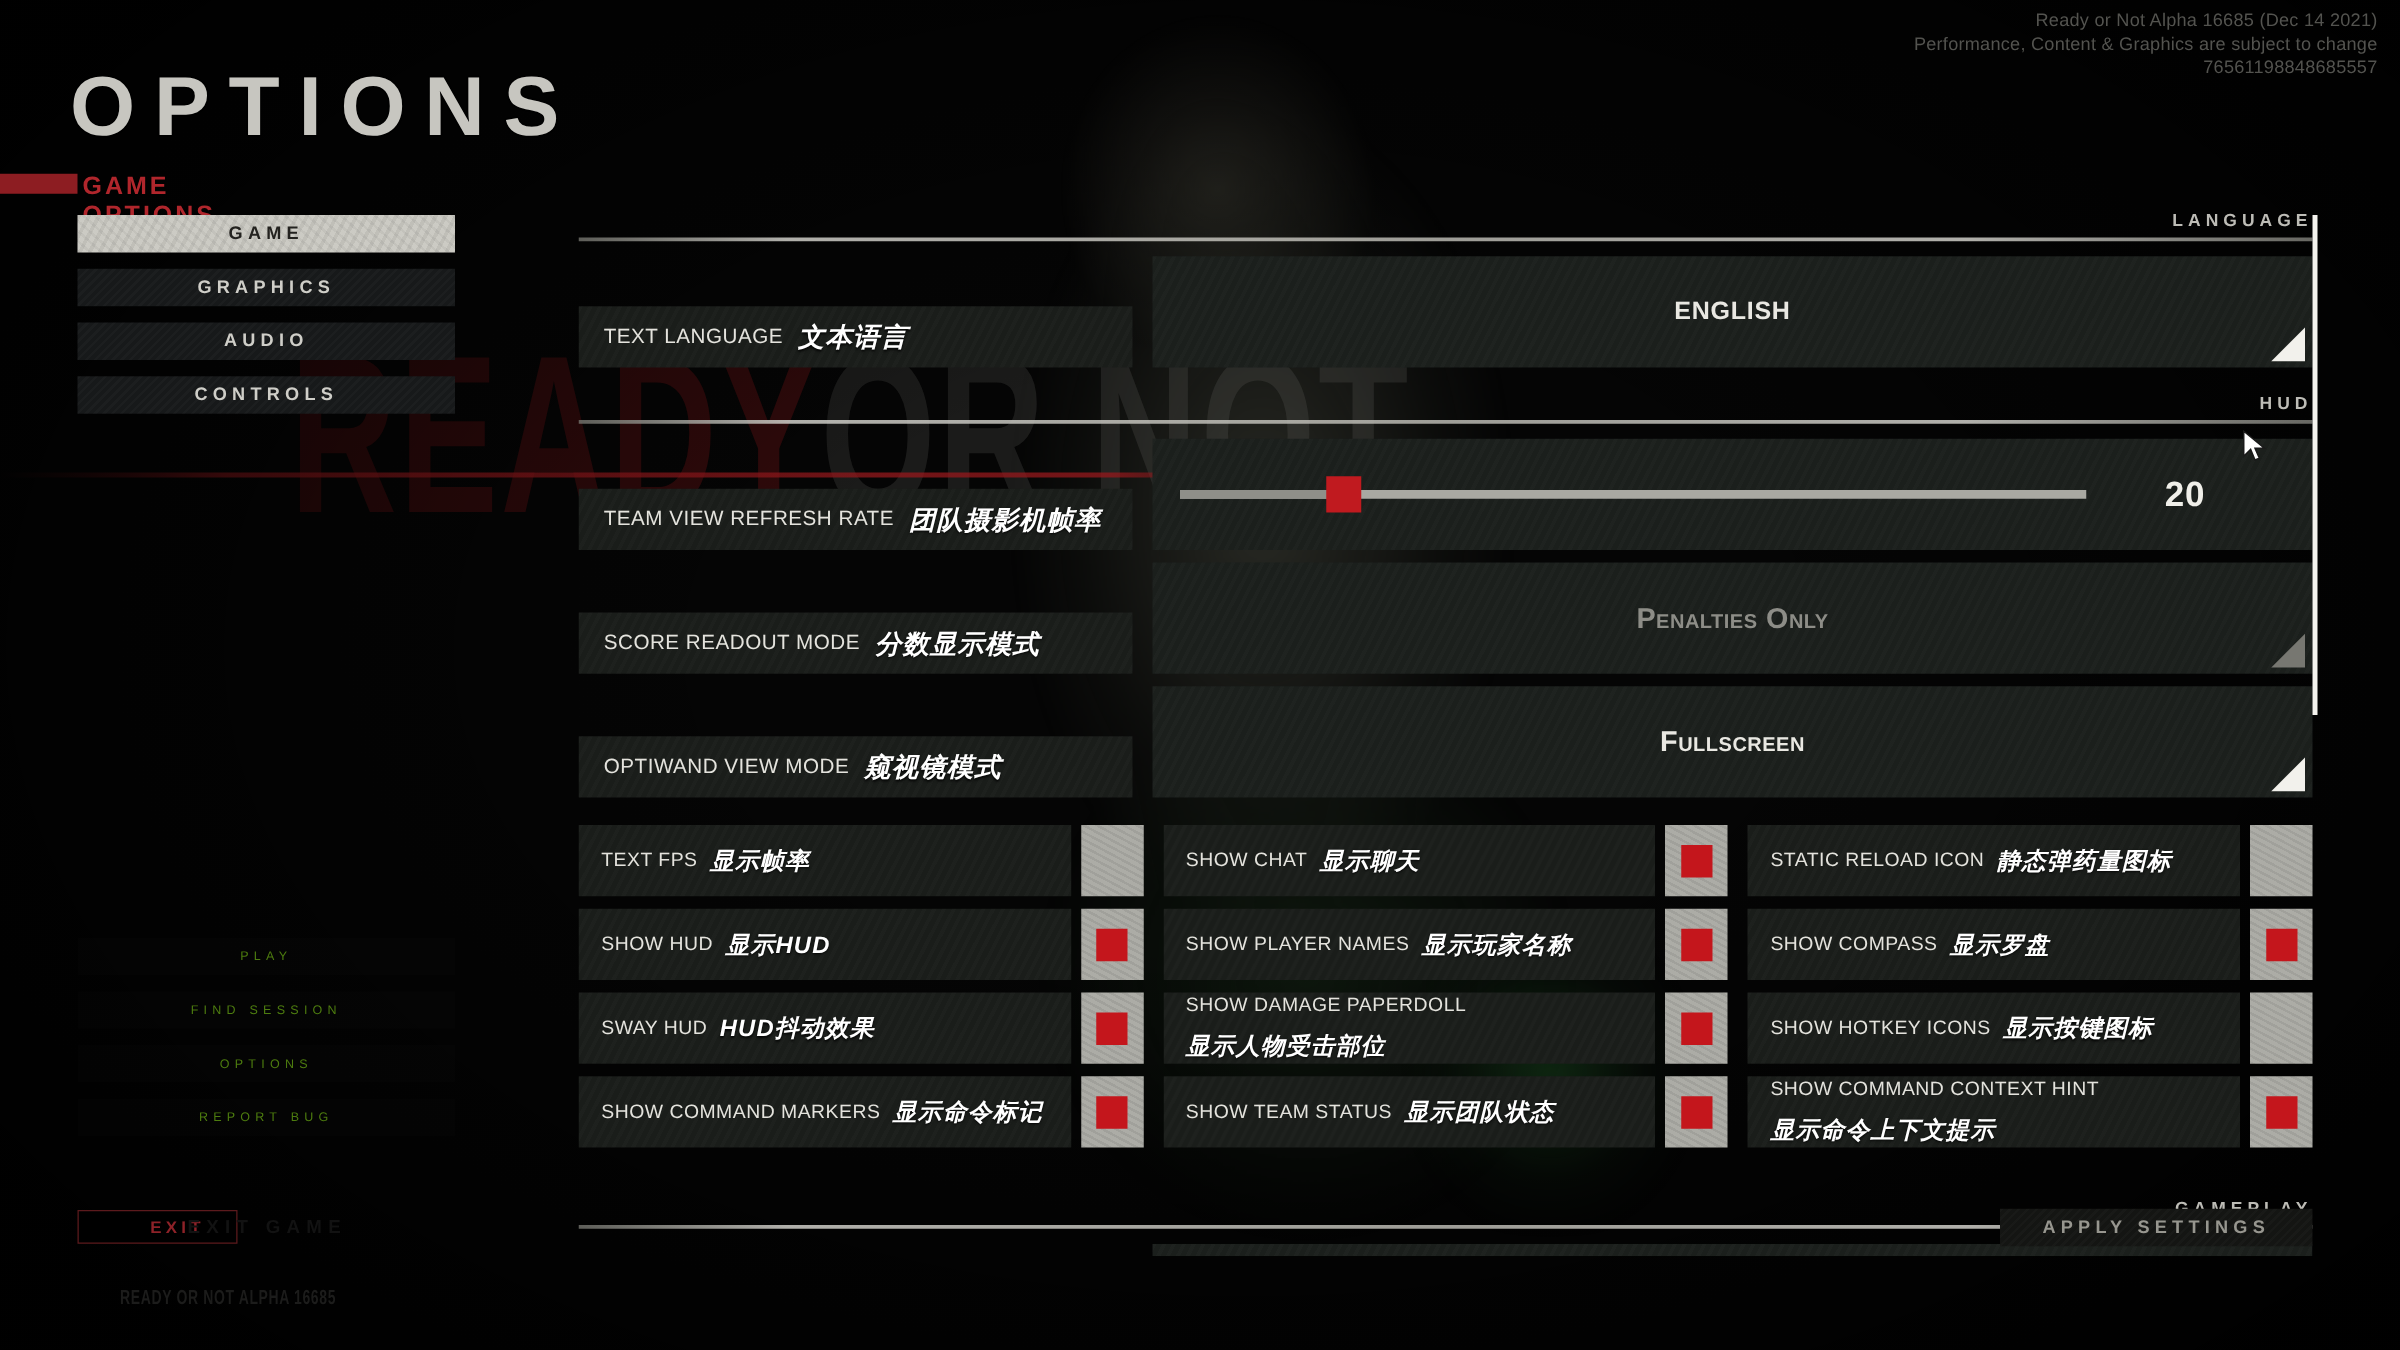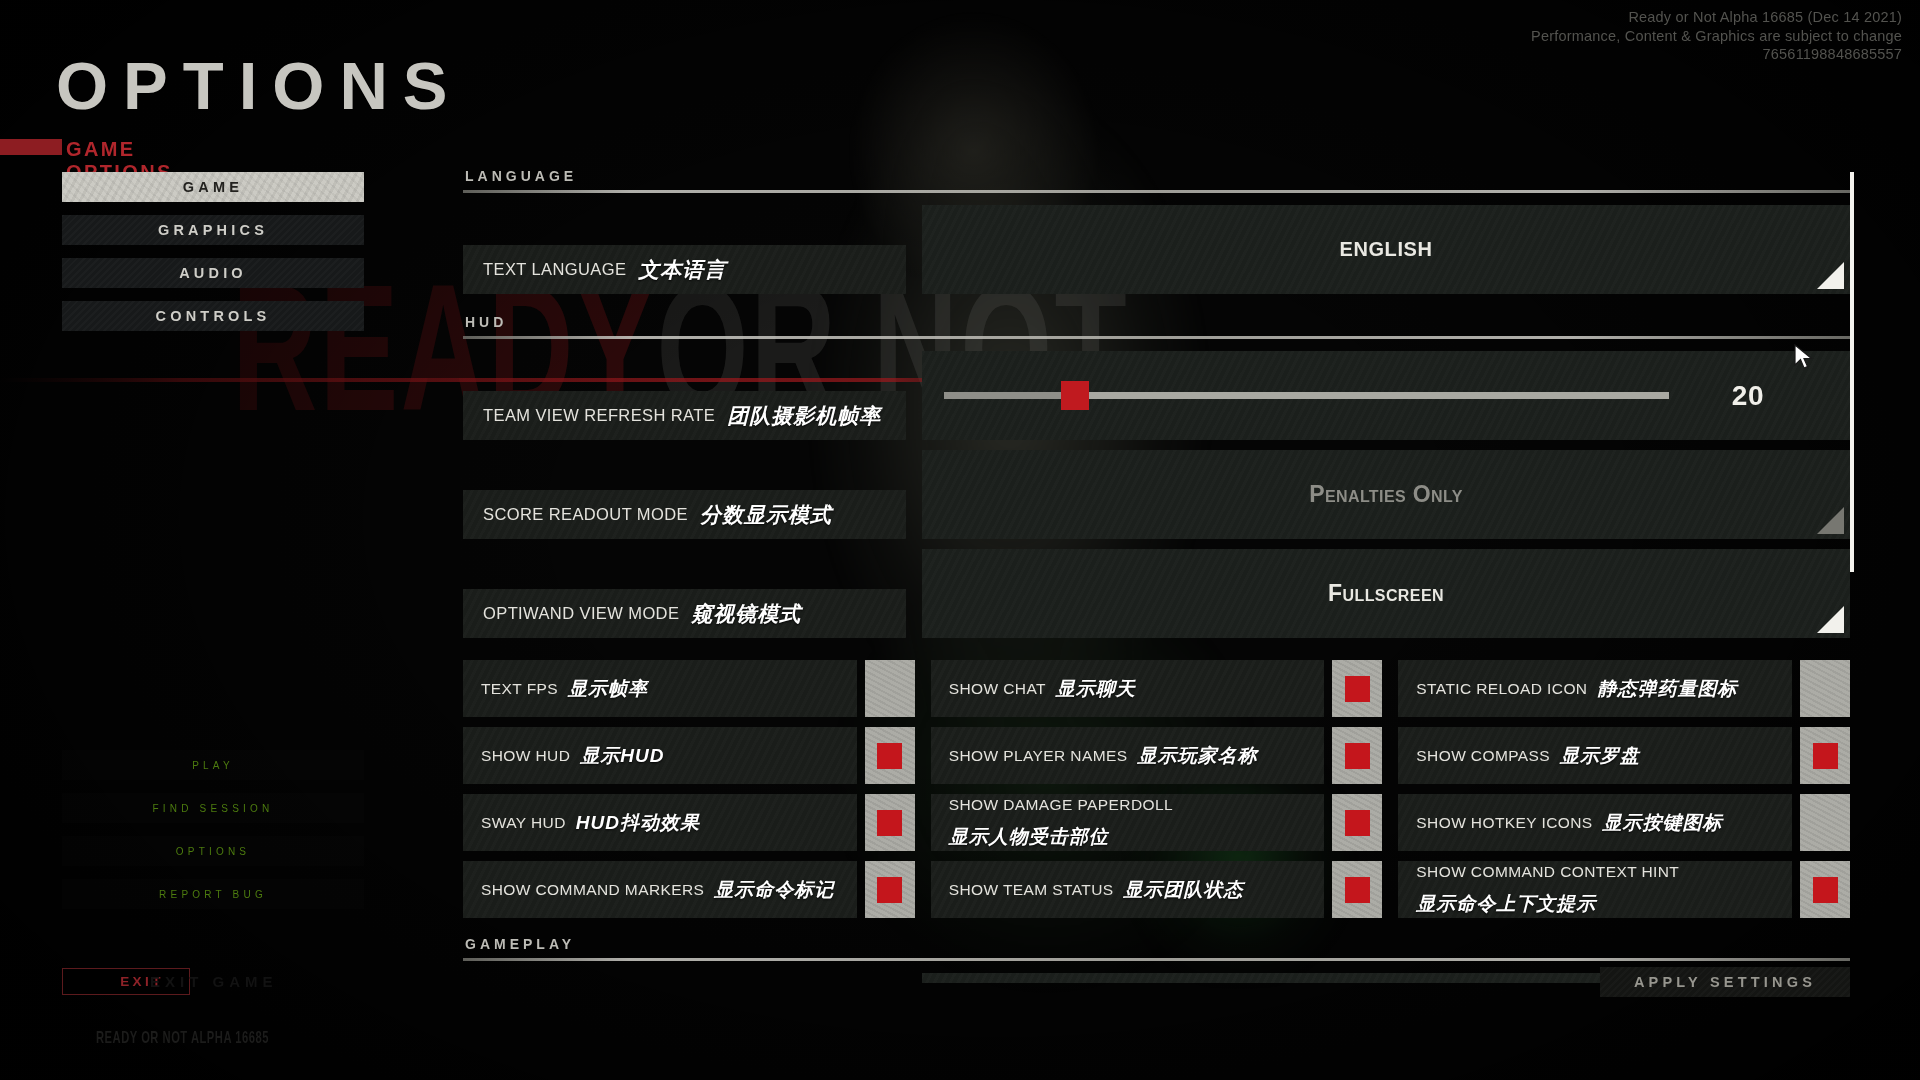--- a/index.html
+++ b/index.html
@@ -112,21 +112,21 @@
   }
   .build-stamp {
     position: absolute; left: 96px; top: 1028px;
     font-size: 13px; letter-spacing: .6px; font-weight: 700; color: #1c1c1b;
     transform: scaleY(1.25) scaleX(.86); transform-origin: left top;
   }
 
   
   .panel { position: absolute; left: 463px; top: 166px; width: 1387px; }
 
-  .section-head { margin-top: 2px; }
+  .section-head { margin-top: 2px; text-align: right; }
   .section-title {
     font-size: 14px; letter-spacing: 4px; font-weight: 600; color: #bdbcb6;
     padding-left: 2px; margin-bottom: 6px;
   }
   .section-rule {
     height: 3px; width: 1387px;
     background: linear-gradient(90deg, #6e6e68 0%, #cfcec8 12%, #b9b8b1 50%, #cfcec8 80%, #7a7a74 100%);
     opacity: .85;
     margin-bottom: 12px;
   }
@@ -442,21 +442,21 @@
             <span class="lbl-cn">显示命令上下文提示</span>
           </div>
           <div class="chk-box">
               <span class="chk-mark"></span>
             </div>
         </div>
       </div>
 
     </div>
 
-    <div class="section-head" style="margin-top:18px">
+    <div class="section-head" style="margin-top:40px">
       <div class="section-title">GAMEPLAY</div>
       <div class="section-rule"></div>
     </div>
     <div class="row" style="height:10px;overflow:hidden">
       <div class="row-label" style="min-height:10px;height:10px"></div>
       <div class="control" style="min-height:10px;height:10px"></div>
     </div>
 
   </div>
 

